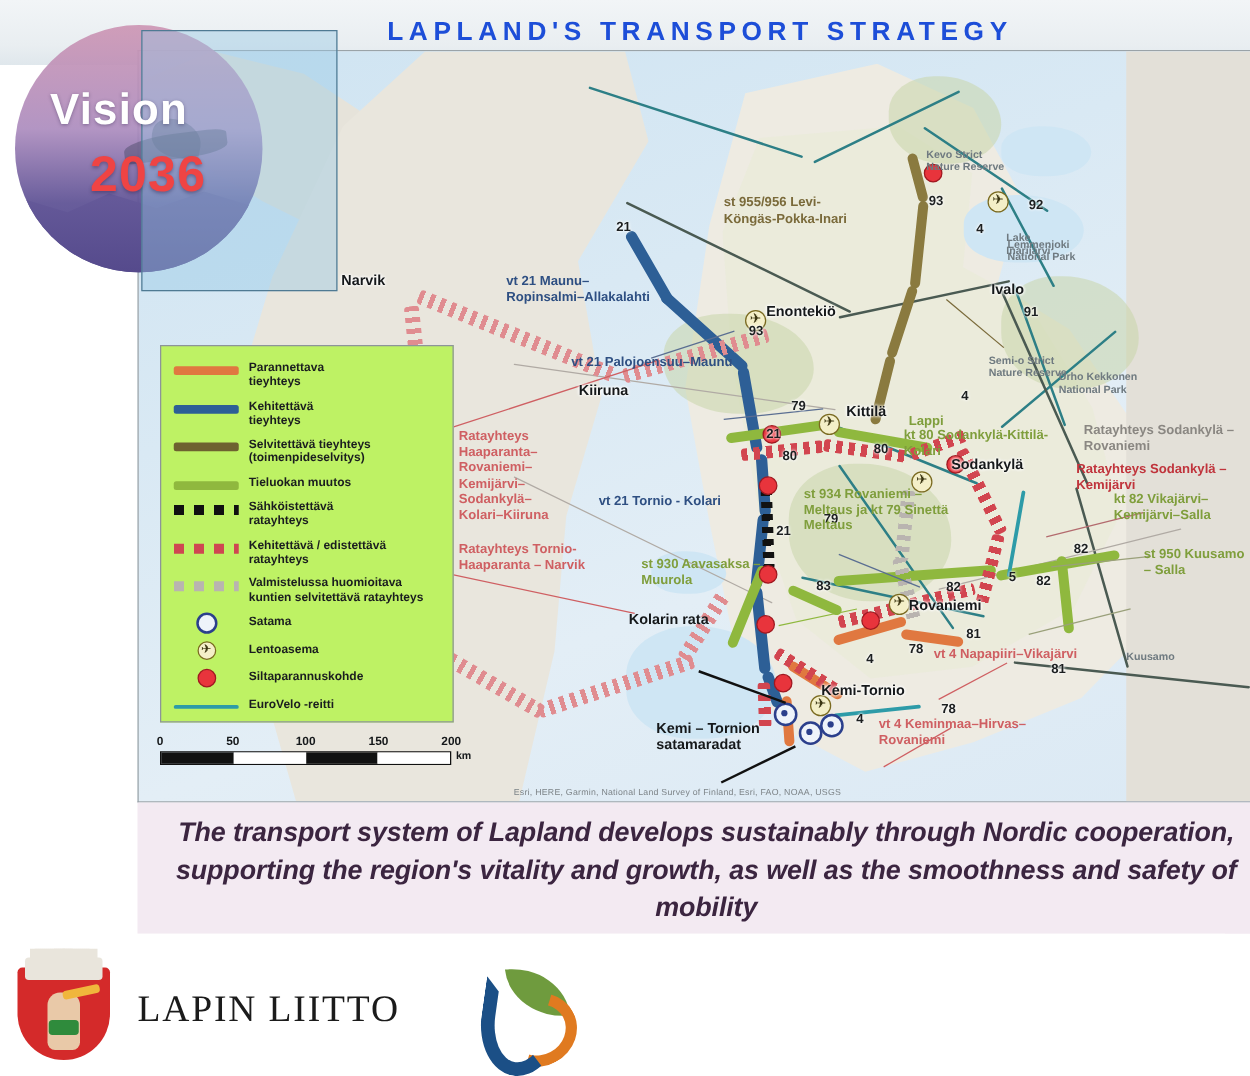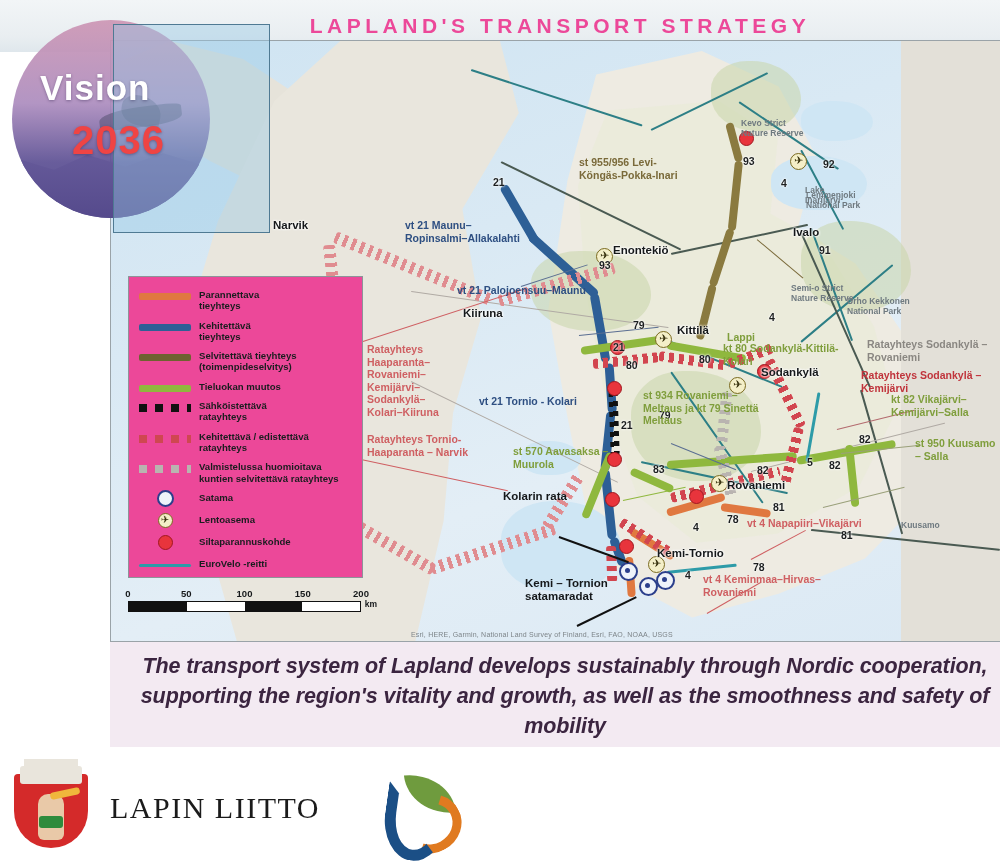--- a/index.html
+++ b/index.html
@@ -11,21 +11,21 @@
   
   #poster{position:absolute;inset:0;background:#ffffff;}
 
   
   .header-band{
     position:absolute;left:0;top:0;width:1000px;height:52px;
     background:linear-gradient(180deg,#f2f5f7 0%,#e9eef1 70%,#dfe7ec 100%);
   }
   .header-title{
     position:absolute;left:250px;top:14px;width:620px;text-align:center;
-    font-size:21px;letter-spacing:4.5px;font-weight:700;color:#ec4899;
+    font-size:21px;letter-spacing:4.5px;font-weight:700;color:#1d4ed8;
     font-family:"Liberation Sans","DejaVu Sans",sans-serif;
   }
 
   
   .map-frame{
     position:absolute;left:110px;top:40px;width:890px;height:600px;
     border:1px solid #9aa3a8;border-right:none;overflow:hidden;
     background:#dfeaf3;
   }
   .map-sea{position:absolute;inset:0;background:linear-gradient(160deg,#cfe4f2 0%,#d9e9f4 35%,#e3eef6 65%,#dbe9f4 100%);}
@@ -98,21 +98,21 @@
   .lbl.grey{color:#8a8782;}
   .lbl.black{color:#15181a;font-size:11.5px;}
   .lbl.small{font-size:8.5px;line-height:9.5px;font-weight:600;color:#6f7a80;}
   .leader{position:absolute;transform-origin:0 50%;height:1.3px;}
 
   .attrib{position:absolute;left:300px;bottom:3px;font-size:7px;color:#7d8488;letter-spacing:.2px;}
 
   
   .legend{
     position:absolute;left:128px;top:276px;width:233px;height:300px;
-    background:#ec4899;border:1px solid #8d9499;
+    background:#bef264;border:1px solid #8d9499;
   }
   .legend-rows{padding:12px 8px 6px 10px;}
   .lrow{display:flex;align-items:flex-start;margin-bottom:8px;}
   .lswatch{width:52px;min-width:52px;height:12px;margin-top:2px;margin-right:8px;}
   .lswatch.line{height:7px;border-radius:2px;margin-top:4px;}
   .lswatch.dot{height:8px;margin-top:4px;}
   .ltext{font-size:9.6px;line-height:11.3px;color:#1a1d1f;font-weight:600;white-space:pre-line;}
   .lsym{width:52px;min-width:52px;margin-right:8px;display:flex;justify-content:center;align-items:center;height:14px;}
 
   .scalebar{position:absolute;left:128px;top:588px;width:233px;}
@@ -358,21 +358,21 @@
         <div class="lbl blue" style="left: 346px; top: 243px;">vt 21 Palojoensuu–Maunu</div>
         <div class="lbl pink" style="left: 256px; top: 302px;">Ratayhteys
 Haaparanta–
 Rovaniemi–
 Kemijärvi–
 Sodankylä–
 Kolari–Kiiruna</div>
         <div class="lbl pink" style="left: 256px; top: 392px;">Ratayhteys Tornio-
 Haaparanta – Narvik</div>
         <div class="lbl blue" style="left: 368px; top: 354px;">vt 21 Tornio - Kolari</div>
-        <div class="lbl green" style="left: 402px; top: 404px;">st 570 Aavasaksa –
+        <div class="lbl green" style="left: 402px; top: 404px;">st 930 Aavasaksa –
 Muurola</div>
         <div class="lbl black" style="left: 392px; top: 449px;">Kolarin rata</div>
         <div class="lbl green" style="left: 616px; top: 290px;">Lappi</div>
         <div class="lbl green" style="left: 612px; top: 301px;">kt 80 Sodankylä-Kittilä-
 Kolari</div>
         <div class="lbl green" style="left: 532px; top: 348px;">st 934 Rovaniemi –
 Meltaus ja kt 79 Sinettä
 Meltaus</div>
         <div class="lbl grey" style="left: 756px; top: 297px;">Ratayhteys Sodankylä –
 Rovaniemi</div>

